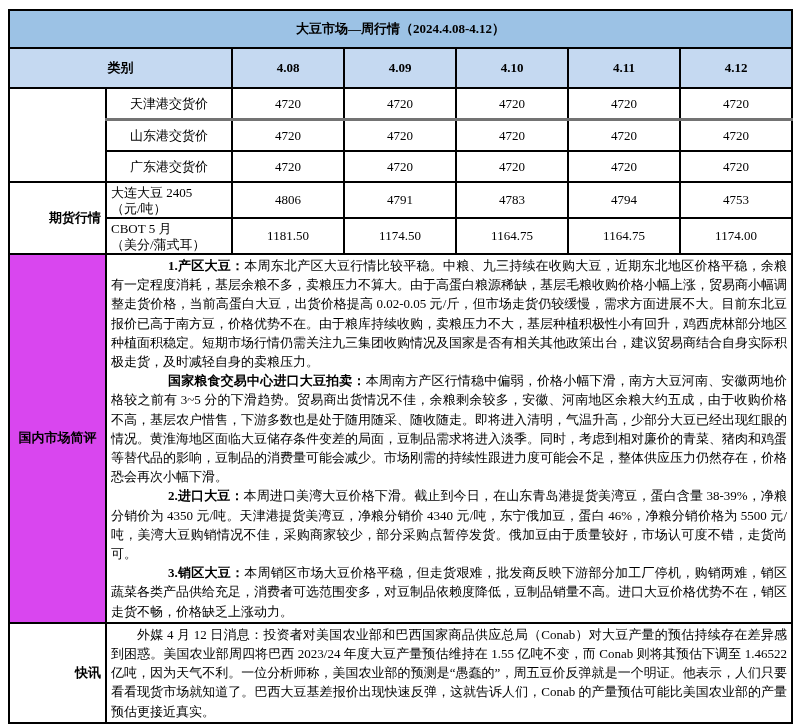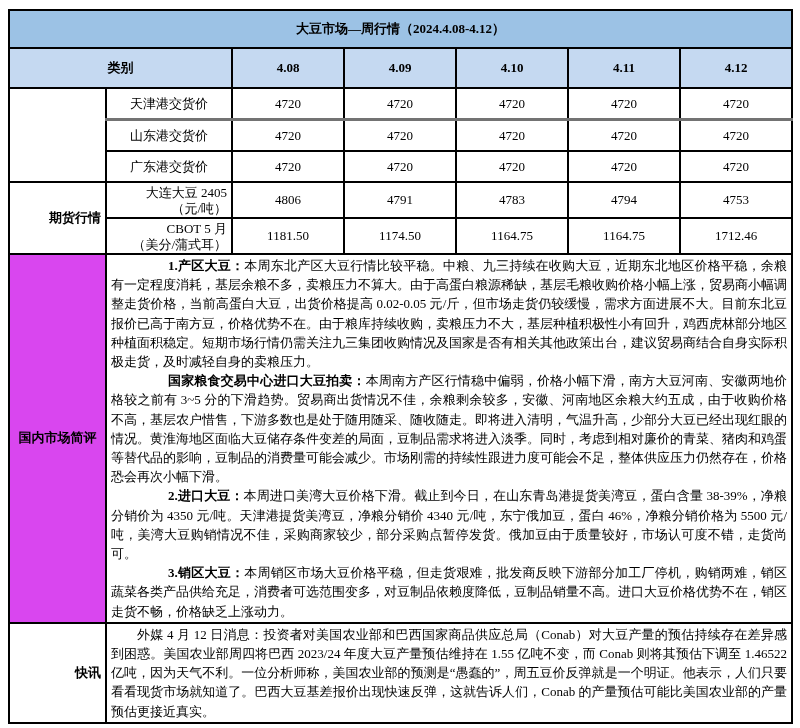--- a/index.html
+++ b/index.html
@@ -50,21 +50,21 @@
   tr.spot-row td { height: 27px; }
   tr.spot-row.mid td { border-top: 1px solid #000; border-bottom: 1px solid #000; }
   tr.spot-row.first td.thin-bottom { border-bottom: 3px solid #737373; }
 
   td.sub-label { text-align: center; }
   td.value-cell { text-align: center; }
   td.group-label {
     text-align: right;
     font-weight: bold;
   }
-  td.futures-label { text-align: right; height: 32px; }
+  td.futures-label { text-align: left; height: 32px; }
   td.futures-label .l2 { line-height: 15px; }
   td.futures-label .l1 { line-height: 16px; }
 
   td.commentary-label {
     background: #d946ef;
     text-align: center;
     font-weight: bold;
   }
   td.news-label {
     background: #ffffff;
@@ -160,21 +160,21 @@
     </tr>
     <tr>
       <td class="futures-label">
         <div class="l1">CBOT 5 月</div>
         <div class="l2">（美分/蒲式耳）</div>
       </td>
       <td class="value-cell">1181.50</td>
       <td class="value-cell">1174.50</td>
       <td class="value-cell">1164.75</td>
       <td class="value-cell">1164.75</td>
-      <td class="value-cell">1712.46</td>
+      <td class="value-cell">1174.00</td>
     </tr>
 
     <tr>
       <td class="commentary-label">国内市场简评</td>
       <td class="flow-text" colspan="6">
         <p><span class="lead">1.产区大豆：</span><span>本周东北产区大豆行情比较平稳。中粮、九三持续在收购大豆，近期东北地区价格平稳，余粮有一定程度消耗，基层余粮不多，卖粮压力不算大。由于高蛋白粮源稀缺，基层毛粮收购价格小幅上涨，贸易商小幅调整走货价格，当前高蛋白大豆，出货价格提高 0.02-0.05 元/斤，但市场走货仍较缓慢，需求方面进展不大。目前东北豆报价已高于南方豆，价格优势不在。由于粮库持续收购，卖粮压力不大，基层种植积极性小有回升，鸡西虎林部分地区种植面积稳定。短期市场行情仍需关注九三集团收购情况及国家是否有相关其他政策出台，建议贸易商结合自身实际积极走货，及时减轻自身的卖粮压力。</span></p>
         <p><span class="lead">国家粮食交易中心进口大豆拍卖：</span><span>本周南方产区行情稳中偏弱，价格小幅下滑，南方大豆河南、安徽两地价格较之前有 3~5 分的下滑趋势。贸易商出货情况不佳，余粮剩余较多，安徽、河南地区余粮大约五成，由于收购价格不高，基层农户惜售，下游多数也是处于随用随采、随收随走。即将进入清明，气温升高，少部分大豆已经出现红眼的情况。黄淮海地区面临大豆储存条件变差的局面，豆制品需求将进入淡季。同时，考虑到相对廉价的青菜、猪肉和鸡蛋等替代品的影响，豆制品的消费量可能会减少。市场刚需的持续性跟进力度可能会不足，整体供应压力仍然存在，价格恐会再次小幅下滑。</span></p>
         <p><span class="lead">2.进口大豆：</span><span>本周进口美湾大豆价格下滑。截止到今日，在山东青岛港提货美湾豆，蛋白含量 38-39%，净粮分销价为 4350 元/吨。天津港提货美湾豆，净粮分销价 4340 元/吨，东宁俄加豆，蛋白 46%，净粮分销价格为 5500 元/吨，美湾大豆购销情况不佳，采购商家较少，部分采购点暂停发货。俄加豆由于质量较好，市场认可度不错，走货尚可。</span></p>
         <p><span class="lead">3.销区大豆：</span><span>本周销区市场大豆价格平稳，但走货艰难，批发商反映下游部分加工厂停机，购销两难，销区蔬菜各类产品供给充足，消费者可选范围变多，对豆制品依赖度降低，豆制品销量不高。进口大豆价格优势不在，销区走货不畅，价格缺乏上涨动力。</span></p>
       </td>

